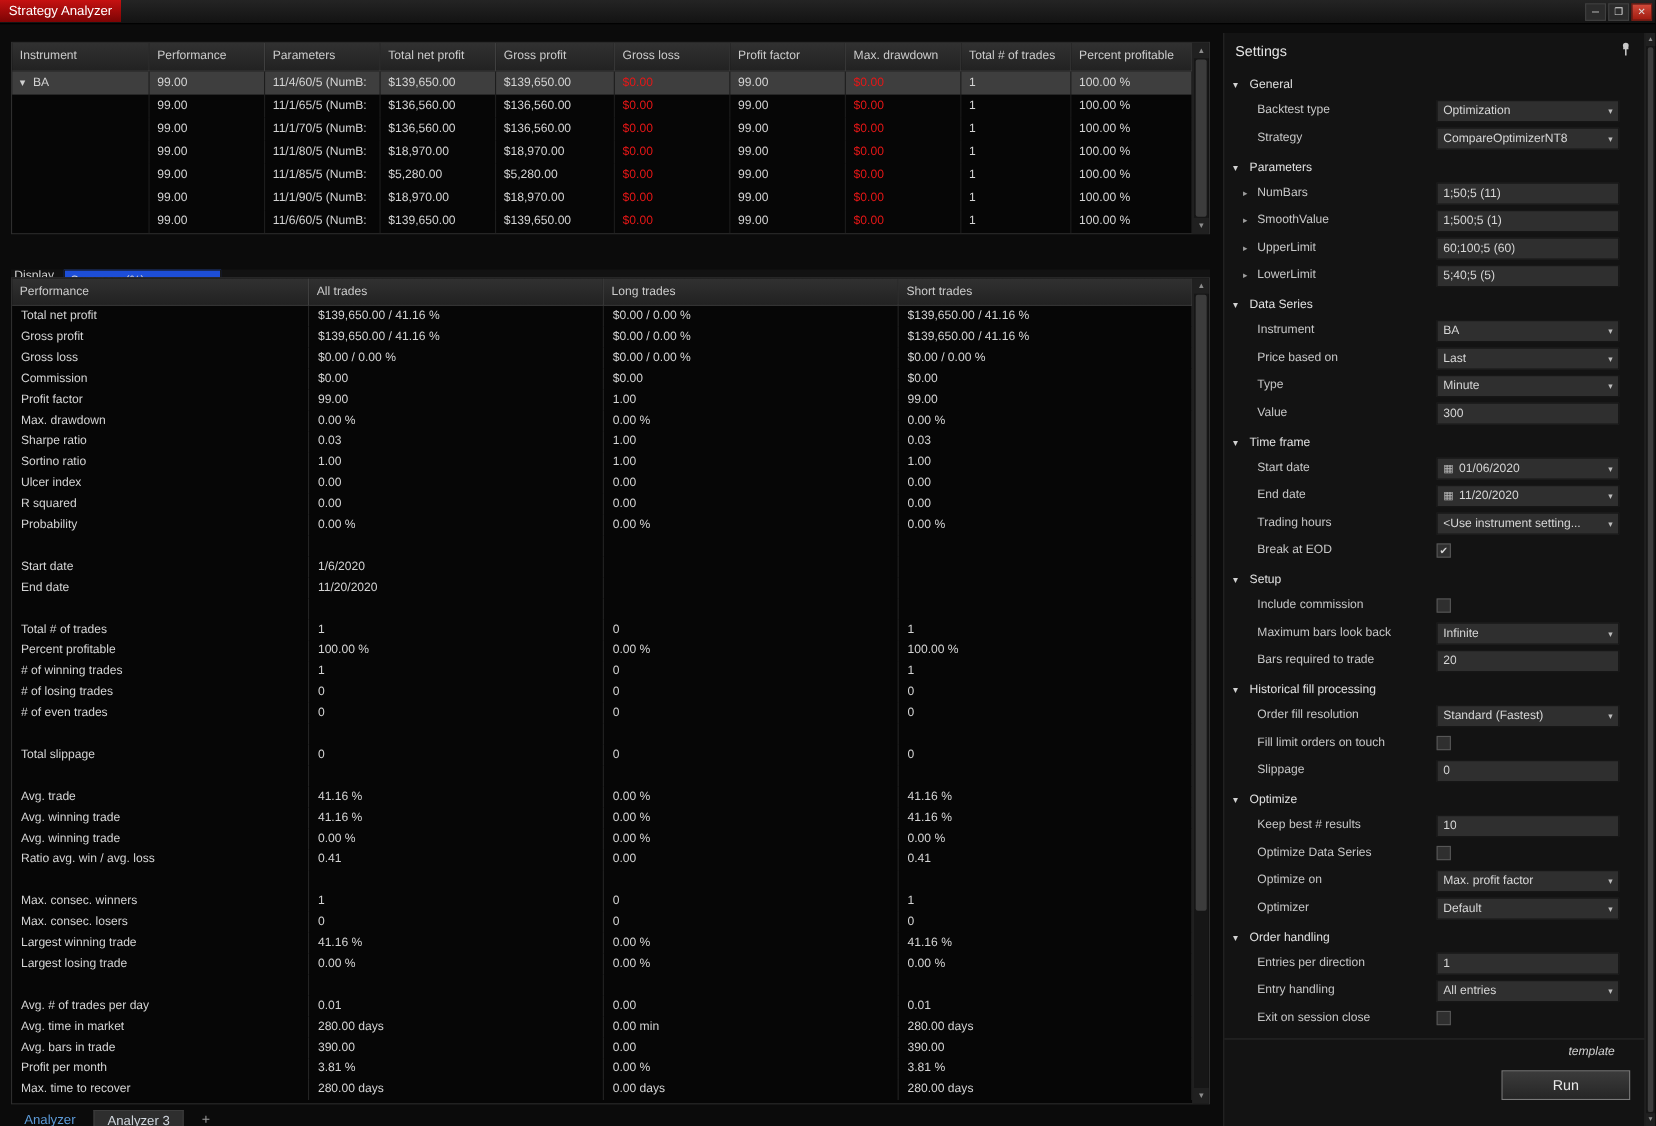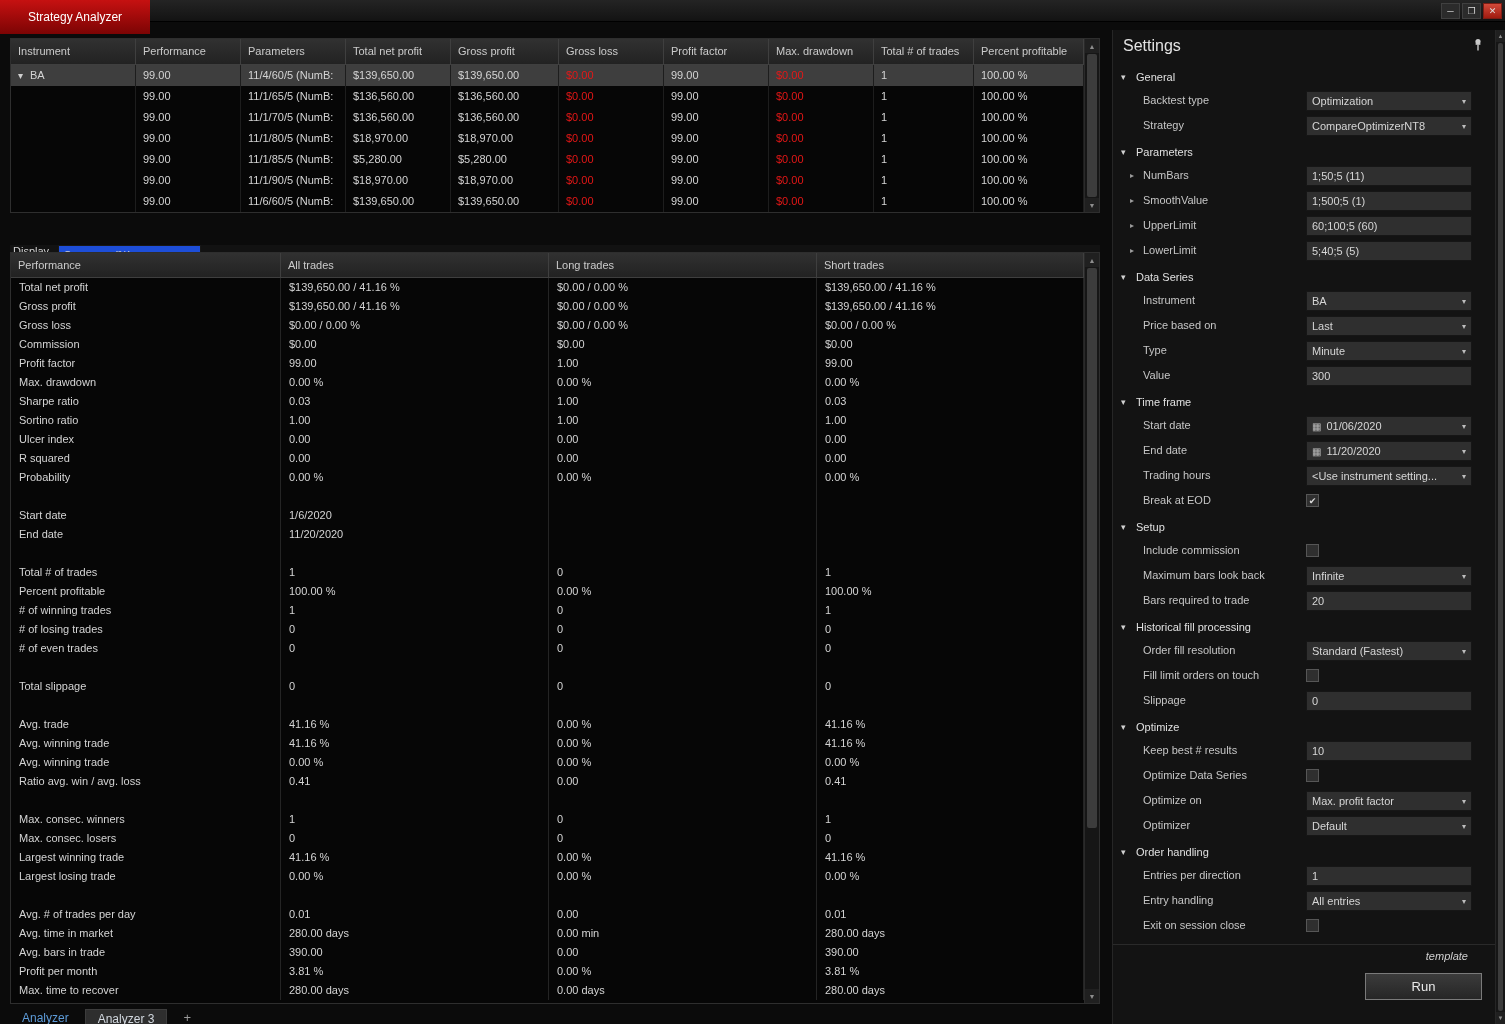--- a/index.html
+++ b/index.html
@@ -4,21 +4,21 @@
 <style>
   * { box-sizing: border-box; margin: 0; padding: 0; }
   html,body { width:1505px; height:1024px; overflow:hidden; }
   body {
     position:relative; background:#0b0b0b;
     font-family:"Liberation Sans", sans-serif; font-size:11px; color:#d4d4d4;
   }
   
   .titlebar { position:absolute; top:0; left:0; right:0; height:22px;
     background:linear-gradient(#242424,#131313); border-bottom:1px solid #000; }
-  .title-tab { display:inline-flex; align-items:center; height:34px; padding:0 28px;
+  .title-tab { display:inline-flex; align-items:center; height:20px; padding:0 8px;
     background:linear-gradient(#c61111,#7c0404); color:#fff; font-size:12px; }
   .win-controls { position:absolute; right:3px; top:3px; display:flex; gap:2px; }
   .win-btn { width:19px; height:16px; display:flex; align-items:center; justify-content:center;
     background:#2b2b2b; border:1px solid #404040; color:#ddd; font-size:9px; cursor:default; }
   .win-btn.close { background:linear-gradient(#d24a3a,#a01b10); border-color:#7c1d14; }
   
   .grid { position:absolute; left:10px; border:1px solid #2e2e2e; background:#060606; }
   .results-grid { top:38px; width:1090px; height:175px; }
   .perf-grid { top:252px; width:1090px; height:752px; }
   .grid-inner { position:absolute; left:0; top:0; right:15px; bottom:0; overflow:hidden; }
@@ -54,21 +54,21 @@
   
   .tabbar { position:absolute; left:0; bottom:0; height:15px; overflow:hidden; display:flex;
     align-items:flex-start; gap:16px; padding-left:22px; font-size:12px; }
   .tab-active { color:#5d9bd8; padding-top:2px; }
   .tab { color:#d2d8df; background:#2e2e2e; padding:2px 12px; border:1px solid #3c3c3c; border-bottom:none; }
   .tab-add { color:#9a9a9a; padding-top:1px; font-size:13px; }
   
   .settings { position:absolute; left:1112px; top:30px; width:384px; height:994px;
     background:#131313; border-left:1px solid #262626; }
   .s-title-row { height:32px; display:flex; align-items:center; justify-content:space-between;
-    padding:0 12px 0 10px; color:#e3e3e3; font-size:16px; }
+    padding:0 12px 0 10px; color:#e3e3e3; font-size:13px; }
   .s-body { position:absolute; top:34px; left:0; right:0; }
   .s-sec { position:relative; height:25px; display:flex; align-items:center; color:#e0e0e0; }
   .tri { position:absolute; left:8px; font-size:9px; color:#d2d2d2; }
   .s-sec-label { position:absolute; left:23px; }
   .s-item { position:relative; height:25px; }
   .exp { position:absolute; left:17px; top:7px; font-size:8px; color:#9d9d9d; }
   .s-label { position:absolute; left:30px; top:5px; color:#c6c6c6; white-space:nowrap; }
   .ctrl { position:absolute; left:193px; top:2px; width:166px; height:20px;
     display:flex; align-items:center; background:#2f2f2f; border:1px solid #161616;
     padding:0 5px; color:#d6d6d6; white-space:nowrap; overflow:hidden; }

